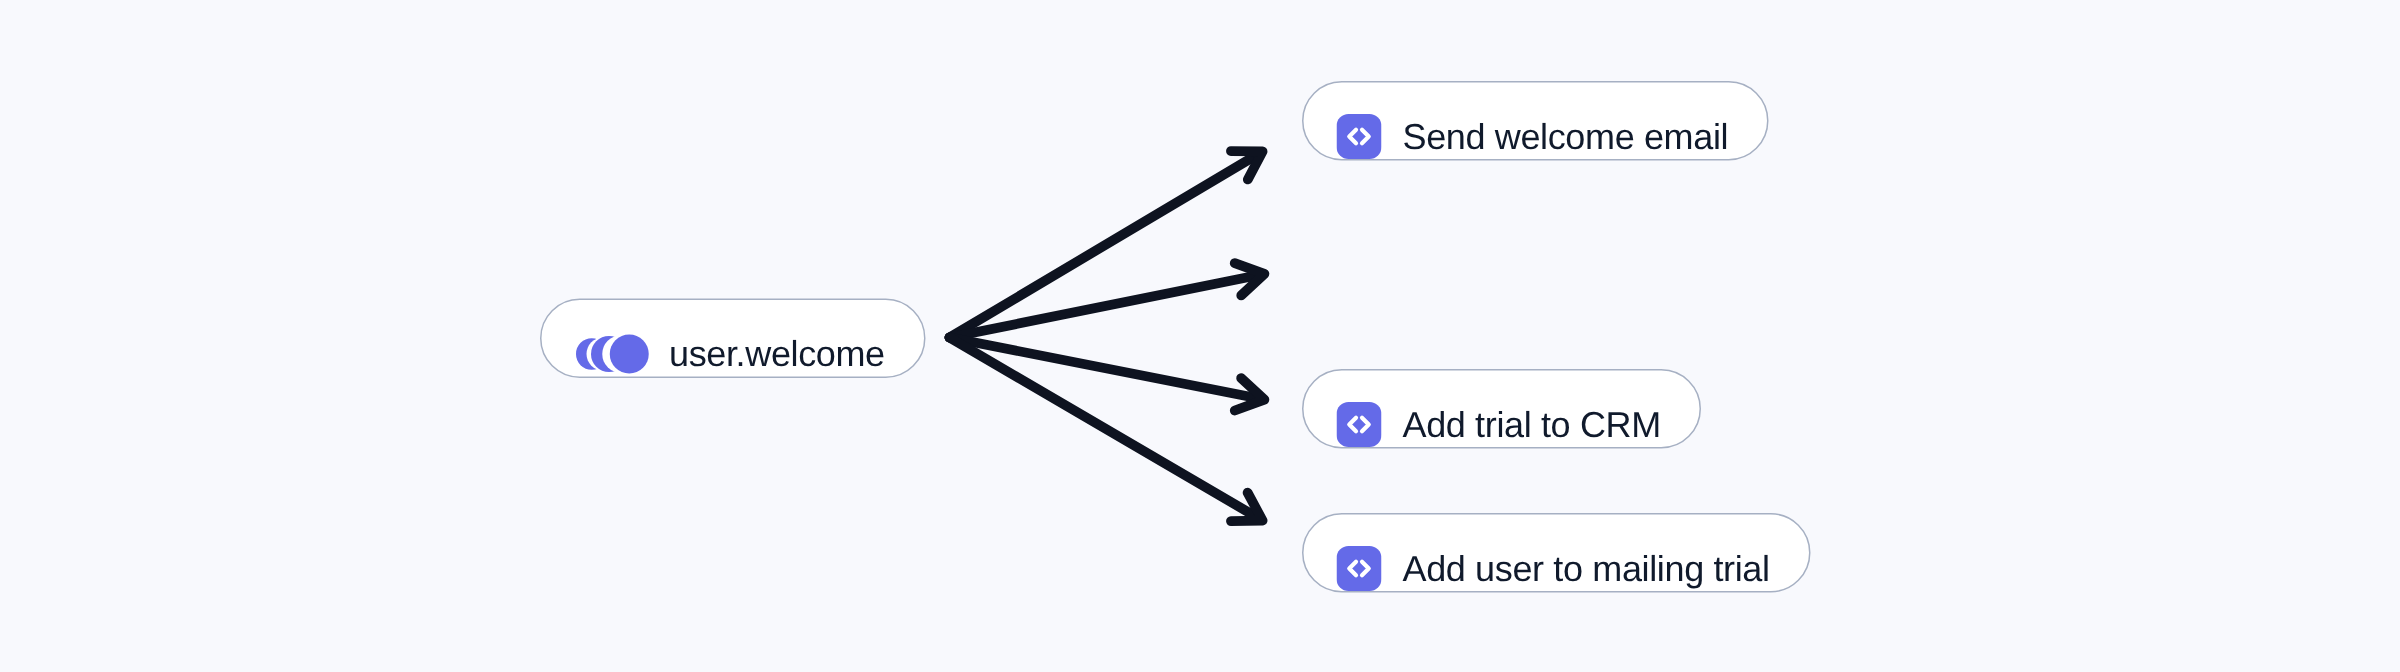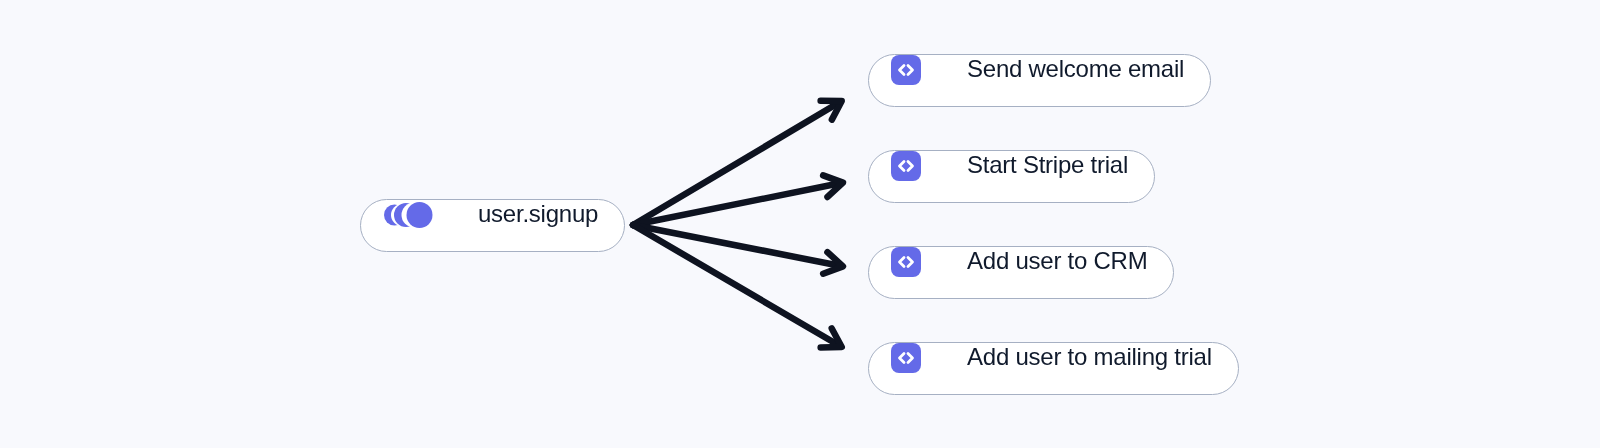--- a/index.html
+++ b/index.html
@@ -37,28 +37,27 @@
   .arrow-head-path {
     stroke: var(--arrow);
     stroke-width: 6.5;
     stroke-linecap: round;
     stroke-linejoin: round;
     fill: none;
   }
   .node {
     position: absolute;
     display: inline-flex;
-    align-items: flex-start;
+    align-items: flex-end;
     height: 53px;
     padding: 0 26px 0 22px;
     background: var(--node-background);
     border: 1.5px solid var(--node-border);
     border-radius: 27px;
     white-space: nowrap;
-    gap: 32px;
   }
   .node .label {
     font-size: 24px;
     font-weight: 500;
     letter-spacing: -0.01em;
     color: var(--text);
   }
   .event-node { left: 360px; top: 199px; }
   .event-node .event-icon { display: inline-flex; margin-right: 13px; }
   .event-icon .pulse { fill: var(--accent); }
@@ -108,54 +107,44 @@
           <mask id="crescent-cut-2">
             <rect width="50" height="30" fill="#fff"></rect>
             <circle cx="19" cy="15" r="11" fill="#000"></circle>
           </mask>
         </defs>
         <circle class="pulse" cx="36.5" cy="15" r="13"></circle>
         <circle class="pulse" cx="23" cy="15" r="12" mask="url(#crescent-cut-1)"></circle>
         <circle class="pulse" cx="11.5" cy="15" r="10.5" mask="url(#crescent-cut-2)"></circle>
       </svg>
     </span>
-    <span class="label">user.signup</span>
+    <span class="label">user.welcome</span>
   </div>
 
   <div class="node action-node a1">
     <span class="code-badge">
       <svg width="30" height="30" viewBox="0 0 30 30" xmlns="http://www.w3.org/2000/svg">
         <rect class="badge-bg" width="30" height="30" rx="8"></rect>
         <path class="chevron" d="M13 10.5 L8.5 15 L13 19.5"></path>
         <path class="chevron" d="M17 10.5 L21.5 15 L17 19.5"></path>
       </svg>
     </span>
     <span class="label">Send welcome email</span>
   </div>
 
-  <div class="node action-node a2">
-    <span class="code-badge">
-      <svg width="30" height="30" viewBox="0 0 30 30" xmlns="http://www.w3.org/2000/svg">
-        <rect class="badge-bg" width="30" height="30" rx="8"></rect>
-        <path class="chevron" d="M13 10.5 L8.5 15 L13 19.5"></path>
-        <path class="chevron" d="M17 10.5 L21.5 15 L17 19.5"></path>
-      </svg>
-    </span>
-    <span class="label">Start Stripe trial</span>
-  </div>
 
   <div class="node action-node a3">
     <span class="code-badge">
       <svg width="30" height="30" viewBox="0 0 30 30" xmlns="http://www.w3.org/2000/svg">
         <rect class="badge-bg" width="30" height="30" rx="8"></rect>
         <path class="chevron" d="M13 10.5 L8.5 15 L13 19.5"></path>
         <path class="chevron" d="M17 10.5 L21.5 15 L17 19.5"></path>
       </svg>
     </span>
-    <span class="label">Add user to CRM</span>
+    <span class="label">Add trial to CRM</span>
   </div>
 
   <div class="node action-node a4">
     <span class="code-badge">
       <svg width="30" height="30" viewBox="0 0 30 30" xmlns="http://www.w3.org/2000/svg">
         <rect class="badge-bg" width="30" height="30" rx="8"></rect>
         <path class="chevron" d="M13 10.5 L8.5 15 L13 19.5"></path>
         <path class="chevron" d="M17 10.5 L21.5 15 L17 19.5"></path>
       </svg>
     </span>

